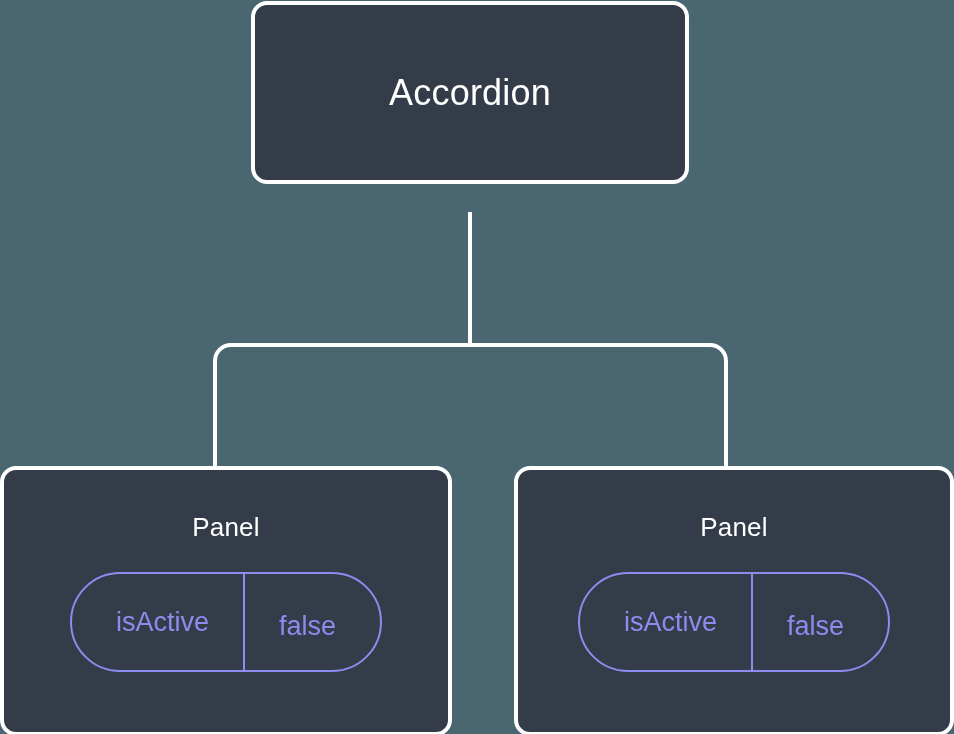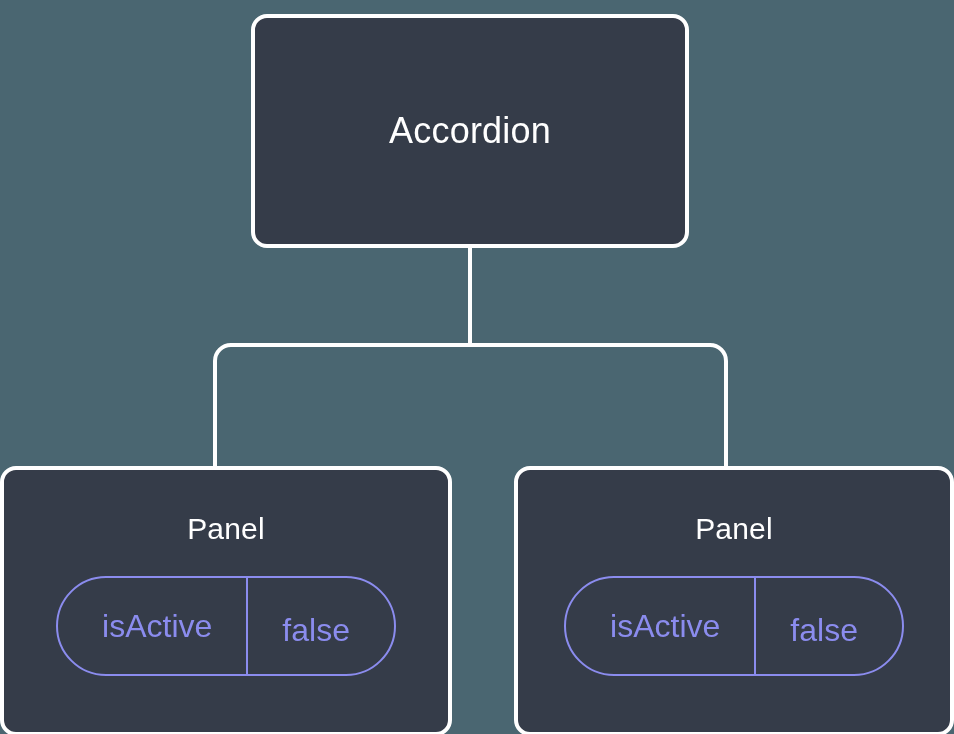--- a/index.html
+++ b/index.html
@@ -38,23 +38,23 @@
     background: #353c49;
     border: 4px solid #ffffff;
     border-radius: 16px;
     display: flex;
     flex-direction: column;
     align-items: center;
   }
 
   .node-root {
     left: 251px;
-    top: 14px;
+    top: 1px;
     width: 438px;
-    height: 234px;
+    height: 183px;
     justify-content: center;
   }
 
   .node-child {
     top: 466px;
     width: 452px;
     height: 270px;
     border-bottom-left-radius: 16px;
     border-bottom-right-radius: 16px;
     justify-content: flex-start;
@@ -67,41 +67,41 @@
   .node-title {
     color: #ffffff;
     font-size: 36px;
     font-weight: 400;
     letter-spacing: 0.2px;
     line-height: 1;
     white-space: nowrap;
   }
 
   .node-child .node-title {
-    font-size: 30px;
+    font-size: 26px;
   }
 
   
   .pill {
     margin-top: 32px;
     display: flex;
     align-items: stretch;
     border: 2px solid #8b8cee;
     border-radius: 999px;
     height: 96px;
     overflow: hidden;
   }
 
   .pill-key,
   .pill-value {
     display: flex;
     align-items: center;
     justify-content: center;
     color: #8b8cee;
-    font-size: 32px;
+    font-size: 27px;
     line-height: 1;
     white-space: nowrap;
     box-sizing: border-box;
   }
 
   .pill-key {
     padding: 0 34px 0 44px;
   }
 
   .pill-value {

